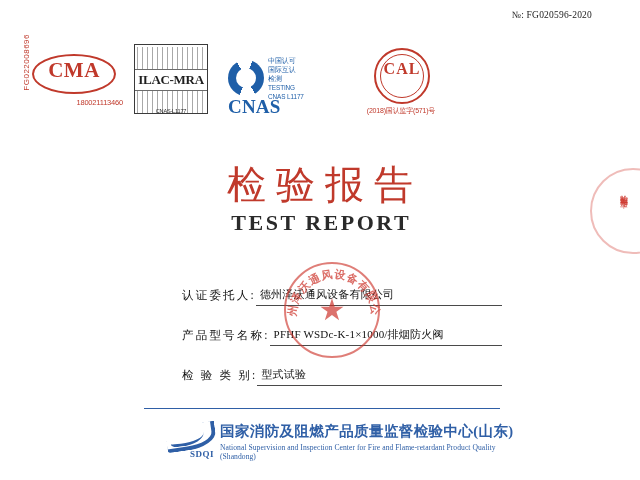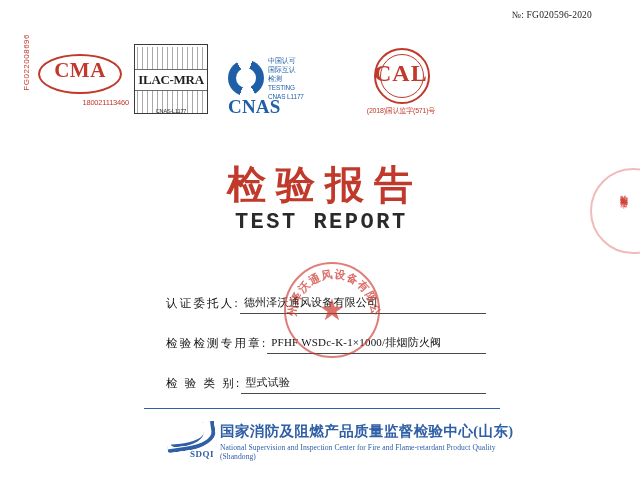--- a/index.html
+++ b/index.html
@@ -60,21 +60,21 @@
     position: absolute;
     left: 30px;
     top: 40px;
     width: 425px;
     height: 80px;
   }
 
   
   .cma {
     position: absolute;
-    left: 6px;
+    left: 0;
     top: 8px;
     width: 96px;
     height: 66px;
     text-decoration: underline;
   }
   .cma-oval {
     position: absolute;
     left: 2px;
     top: 6px;
     width: 84px;
@@ -248,21 +248,22 @@
     height: 44px;
     border: 1px solid #c0392b;
     border-radius: 50%;
     box-sizing: border-box;
   }
   .cal-letters {
     position: absolute;
     left: 28px;
     top: 12px;
     width: 56px;
-    font-size: 24px;
+    text-align: center;
+    font-size: 16px;
     font-weight: bold;
     color: #c0392b;
     font-family: "Liberation Serif", serif;
     letter-spacing: 1px;
   }
   .cal-cap {
     position: absolute;
     left: 0;
     top: 58px;
     width: 110px;
@@ -273,47 +274,46 @@
   }
 
   
   .title-cn {
     position: absolute;
     left: 0;
     top: 158px;
     width: 640px;
     text-align: center;
     font-size: 39px;
-    font-weight: bold;
+    font-weight: normal;
     color: #c0392b;
     font-family: "Liberation Serif", serif;
     letter-spacing: 10px;
     text-indent: 10px;
   }
   .title-en {
     position: absolute;
     left: 0;
     top: 210px;
     width: 640px;
     text-align: center;
     font-size: 22px;
     font-weight: bold;
     color: #2a2a2a;
-    font-family: Liberation Mono, monospace;
+    font-family: Liberation Serif, serif;
     letter-spacing: 2.5px;
     text-indent: 2.5px;
   }
 
   
   .fields {
     position: absolute;
-    left: 166px;
+    left: 182px;
     top: 280px;
     width: 320px;
-    margin-top: 8px;
   }
   .field-row {
     position: relative;
     height: 26px;
     margin-bottom: 14px;
     display: flex;
     align-items: flex-end;
   }
   .field-label {
     font-size: 11.5px;
@@ -528,21 +528,21 @@
   <div class="title-en">TEST REPORT</div>
 
   <div class="fields">
     <div class="field-row">
       <span class="field-label">认证委托人:</span>
       <span class="field-value-wrap">
         <span class="field-value">德州泽沃通风设备有限公司</span>
       </span>
     </div>
     <div class="field-row">
-      <span class="field-label">检验检测专用章:</span>
+      <span class="field-label">产品型号名称:</span>
       <span class="field-value-wrap">
         <span class="field-value">PFHF WSDc-K-1×1000/排烟防火阀</span>
       </span>
     </div>
     <div class="field-row">
       <span class="field-label">检 验 类 别:</span>
       <span class="field-value-wrap">
         <span class="field-value">型式试验</span>
       </span>
     </div>

